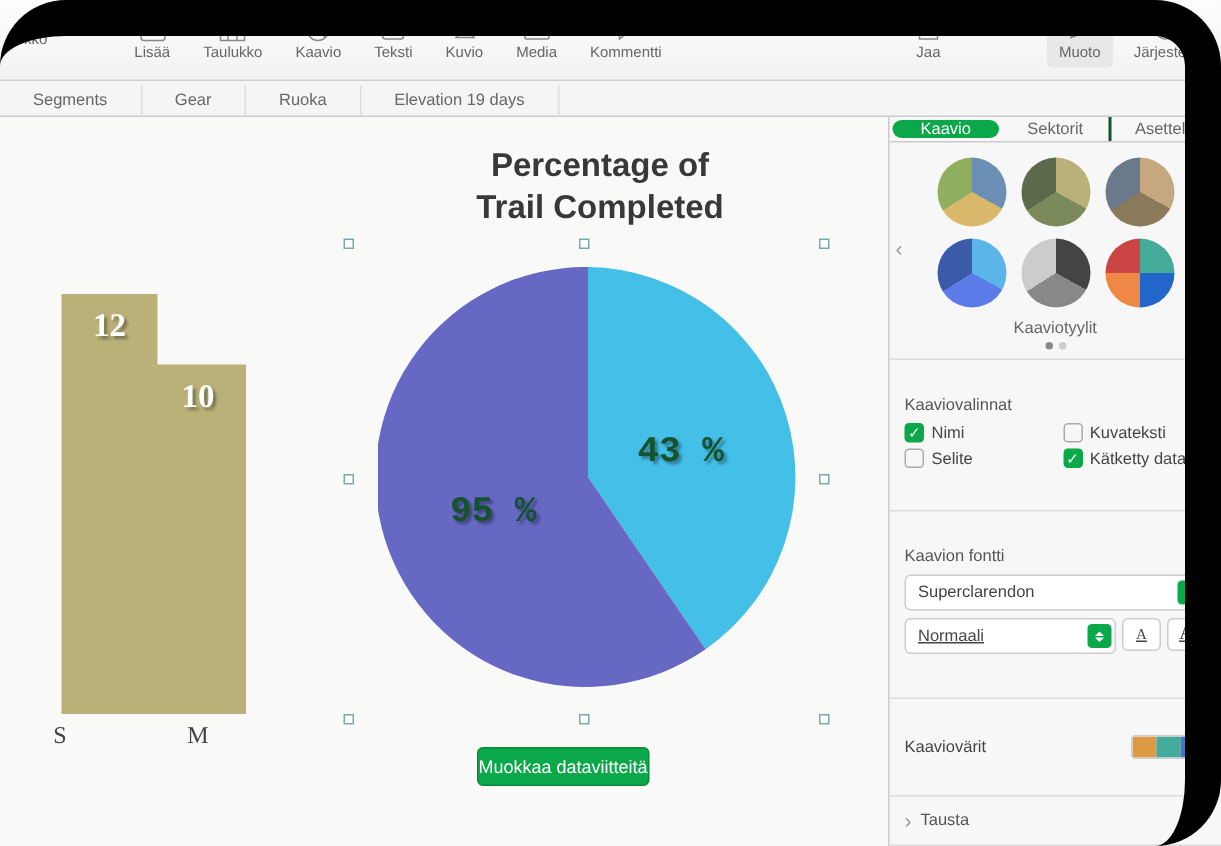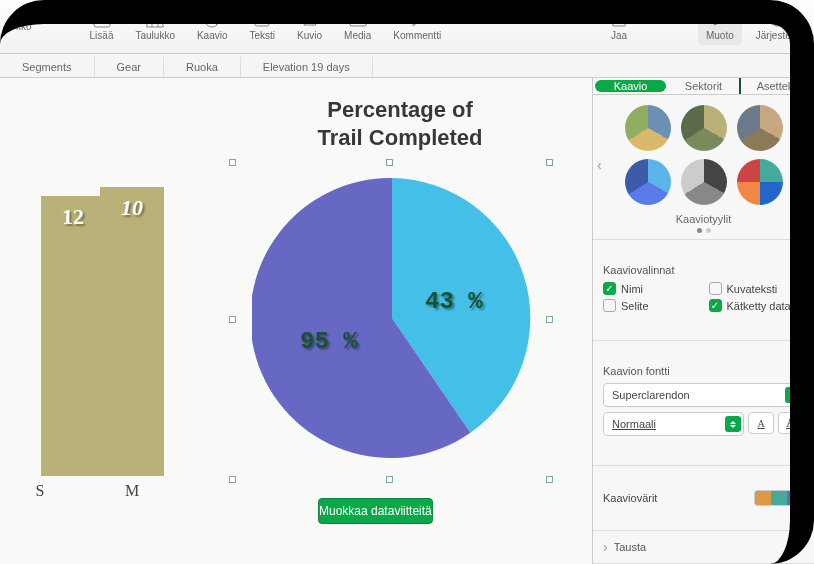--- a/index.html
+++ b/index.html
@@ -13,21 +13,21 @@
 
 .sheet-tabs { height: 24px; background: #f5f5f5; border-bottom: 1px solid #ccc; display: flex; align-items: flex-end; }
 .sheet-tab { padding: 4px 22px; font-size: 11px; color: #666; border-right: 1px solid #ddd; display: flex; align-items: center; }
 
 .main { display: flex; height: calc(100% - 78px); }
 .canvas { flex: 1; background: #f9f9f7; position: relative; overflow: hidden; }
 
 .bar-chart { position: absolute; left: -10px; top: 48px; width: 200px; height: 380px; }
 .bar { position: absolute; bottom: 30px; width: 64px; background: #b9b178; }
 .bar1 { left: 18px; height: 280px; margin-left: 33px; }
-.bar2 { left: 110px; height: 289px; font-style: italic; }
+.bar2 { left: 110px; height: 233px; }
 .bar-label { position: absolute; top: 8px; width: 100%; text-align: center; font-family: Georgia, serif; font-size: 22px; font-weight: bold; color: #fff; text-shadow: 2px 2px 2px rgba(0,0,0,.35); }
 .bar-cat { position: absolute; bottom: 6px; width: 64px; text-align: center; font-family: Georgia, serif; font-size: 16px; color: #444; }
 
 .pie-area { position: absolute; left: 235px; top: 18px; width: 330px; }
 .pie-title { text-align: center; font-family: Georgia, serif; font-size: 22px; color: #383838; font-weight: 600; line-height: 1.25; }
 .handle { position:absolute; width:7px; height:7px; background:#fff; border:1px solid #7aa; }
 .pie-svg { position: absolute; left: 252px; top: 100px; width: 280px; height: 280px; }
 .pie-pct { position: absolute; font-family: Liberation Mono, monospace; font-size: 24px; font-weight: bold; color: #14532d; text-shadow: 2px 2px 2px rgba(0,0,0,.35); }
 
 .edit-refs { position: absolute; left: 318px; top: 420px; background: #0ba84a; color: #fff; border: 1px solid #088a3c; border-radius: 4px; font-size: 12px; padding: 5px 0; cursor: pointer; }

